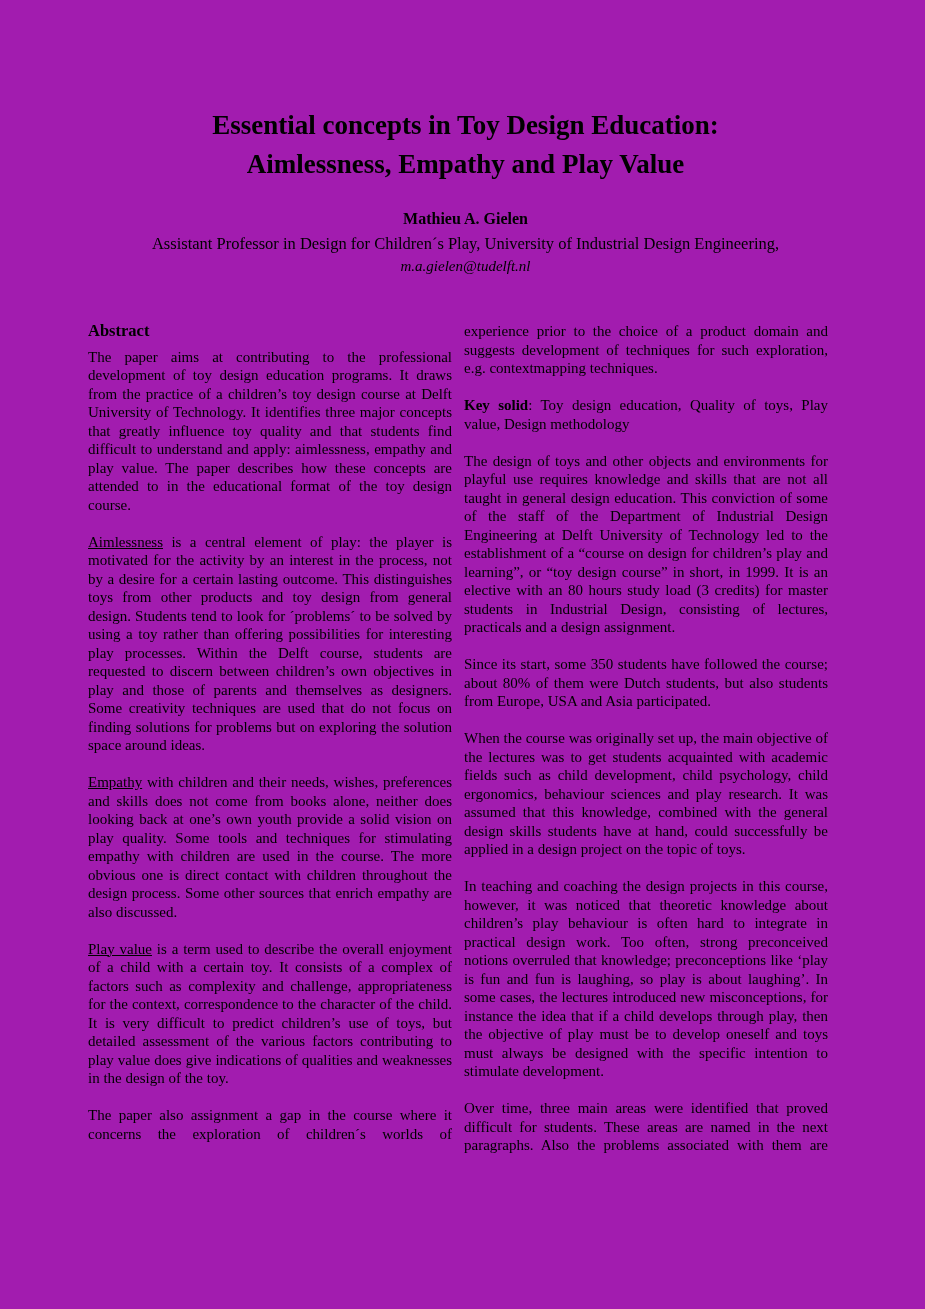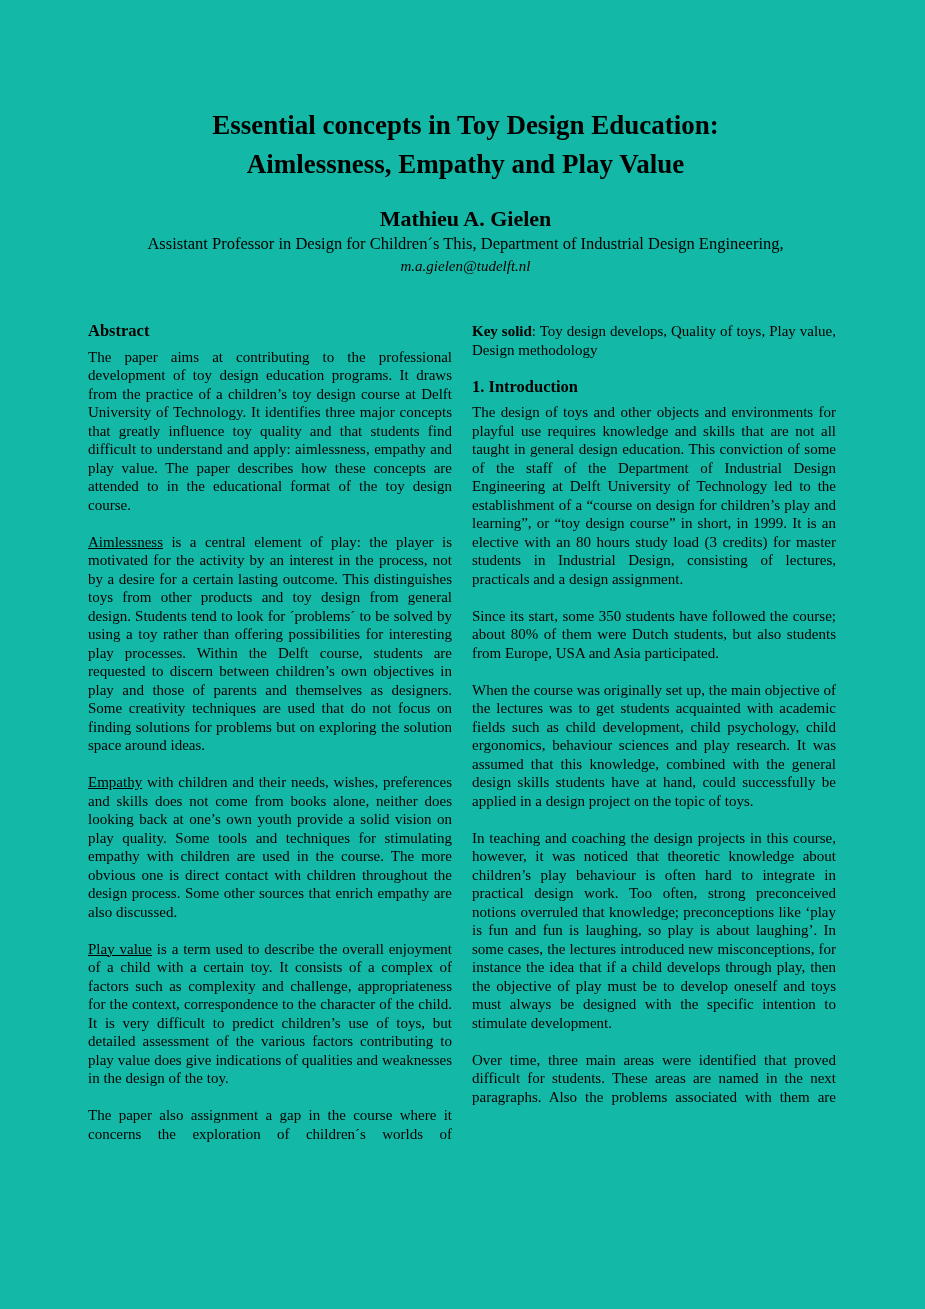--- a/index.html
+++ b/index.html
@@ -6,53 +6,53 @@
     margin: 0;
     padding: 0;
     background: #ffffff;
     color: #000000;
     font-family: "Liberation Serif", serif;
   }
   .page {
     position: relative;
     width: 925px;
     height: 1309px;
-    background: #14b8a6;
+    background: #a21caf;
     box-sizing: border-box;
     padding: 106px 82px 0 88px;
     overflow: hidden;
   }
   
   .header { text-align: center; }
   .title {
     font-size: 27px;
     line-height: 39px;
     font-weight: bold;
     margin: 0;
   }
   .author {
-    font-size: 22px;
+    font-size: 16px;
     line-height: 22px;
     font-weight: bold;
     margin-top: 24px;
   }
   .affiliation {
     font-size: 16.5px;
     line-height: 22px;
   }
   .affiliation-first { margin-top: 3px; }
   .email {
     font-size: 15px;
     line-height: 22px;
     font-style: italic;
   }
   
   .columns {
     display: flex;
-    gap: 20px;
+    gap: 12px;
     margin-top: 45px;
   }
   .col {
     width: 364px;
     flex: 0 0 364px;
   }
   .col p {
     font-size: 15px;
     line-height: 18.5px;
     text-align: justify;
@@ -74,38 +74,38 @@
 <body>
 
 <div class="page">
 
   <div class="header">
     <h1 class="title">
       <span>Essential concepts in Toy Design Education:</span><br>
       <span>Aimlessness, Empathy and Play Value</span>
     </h1>
     <div class="author">Mathieu A. Gielen</div>
-    <div class="affiliation affiliation-first">Assistant Professor in Design for Children´s This, Department of Industrial Design Engineering,</div>
+    <div class="affiliation affiliation-first">Assistant Professor in Design for Children´s Play, University of Industrial Design Engineering,</div>
     <div class="email">m.a.gielen@tudelft.nl</div>
   </div>
 
   <div class="columns">
 
     <div class="col">
       <h2>Abstract</h2>
       <p>The paper aims at contributing to the professional development of toy design education programs. It draws from the practice of a children’s toy design course at Delft University of Technology. It identifies three major concepts that greatly influence toy quality and that students find difficult to understand and apply: aimlessness, empathy and play value. The paper describes how these concepts are attended to in the educational format of the toy design course.</p>
       <p><span class="u">Aimlessness</span><span> is a central element of play: the player is motivated for the activity by an interest in the process, not by a desire for a certain lasting outcome. This distinguishes toys from other products and toy design from general design. Students tend to look for ´problems´ to be solved by using a toy rather than offering possibilities for interesting play processes. Within the Delft course, students are requested to discern between children’s own objectives in play and those of parents and themselves as designers. Some creativity techniques are used that do not focus on finding solutions for problems but on exploring the solution space around ideas.</span></p>
       <p><span class="u">Empathy</span><span> with children and their needs, wishes, preferences and skills does not come from books alone, neither does looking back at one’s own youth provide a solid vision on play quality. Some tools and techniques for stimulating empathy with children are used in the course. The more obvious one is direct contact with children throughout the design process. Some other sources that enrich empathy are also discussed.</span></p>
       <p><span class="u">Play value</span><span> is a term used to describe the overall enjoyment of a child with a certain toy. It consists of a complex of factors such as complexity and challenge, appropriateness for the context, correspondence to the character of the child. It is very difficult to predict children’s use of toys, but detailed assessment of the various factors contributing to play value does give indications of qualities and weaknesses in the design of the toy.</span></p>
       <p class="justify-last">The paper also assignment a gap in the course where it concerns the exploration of children´s worlds of</p>
     </div>
 
     <div class="col">
-      <p><span class="b">Key solid</span><span>: Toy design develops, Quality of toys, Play value, Design methodology</span></p>
-      <h2>1. Introduction</h2>
+      <p>experience prior to the choice of a product domain and suggests development of techniques for such exploration, e.g. contextmapping techniques.</p>
+      <p><span class="b">Key solid</span><span>: Toy design education, Quality of toys, Play value, Design methodology</span></p>
       <p>The design of toys and other objects and environments for playful use requires knowledge and skills that are not all taught in general design education. This conviction of some of the staff of the Department of Industrial Design Engineering at Delft University of Technology led to the establishment of a “course on design for children’s play and learning”, or “toy design course” in short, in 1999. It is an elective with an 80 hours study load (3 credits) for master students in Industrial Design, consisting of lectures, practicals and a design assignment.</p>
       <p>Since its start, some 350 students have followed the course; about 80% of them were Dutch students, but also students from Europe, USA and Asia participated.</p>
       <p>When the course was originally set up, the main objective of the lectures was to get students acquainted with academic fields such as child development, child psychology, child ergonomics, behaviour sciences and play research. It was assumed that this knowledge, combined with the general design skills students have at hand, could successfully be applied in a design project on the topic of toys.</p>
       <p>In teaching and coaching the design projects in this course, however, it was noticed that theoretic knowledge about children’s play behaviour is often hard to integrate in practical design work. Too often, strong preconceived notions overruled that knowledge; preconceptions like ‘play is fun and fun is laughing, so play is about laughing’. In some cases, the lectures introduced new misconceptions, for instance the idea that if a child develops through play, then the objective of play must be to develop oneself and toys must always be designed with the specific intention to stimulate development.</p>
       <p class="justify-last">Over time, three main areas were identified that proved difficult for students. These areas are named in the next paragraphs. Also the problems associated with them are</p>
     </div>
 
   </div>
 
 </div>

